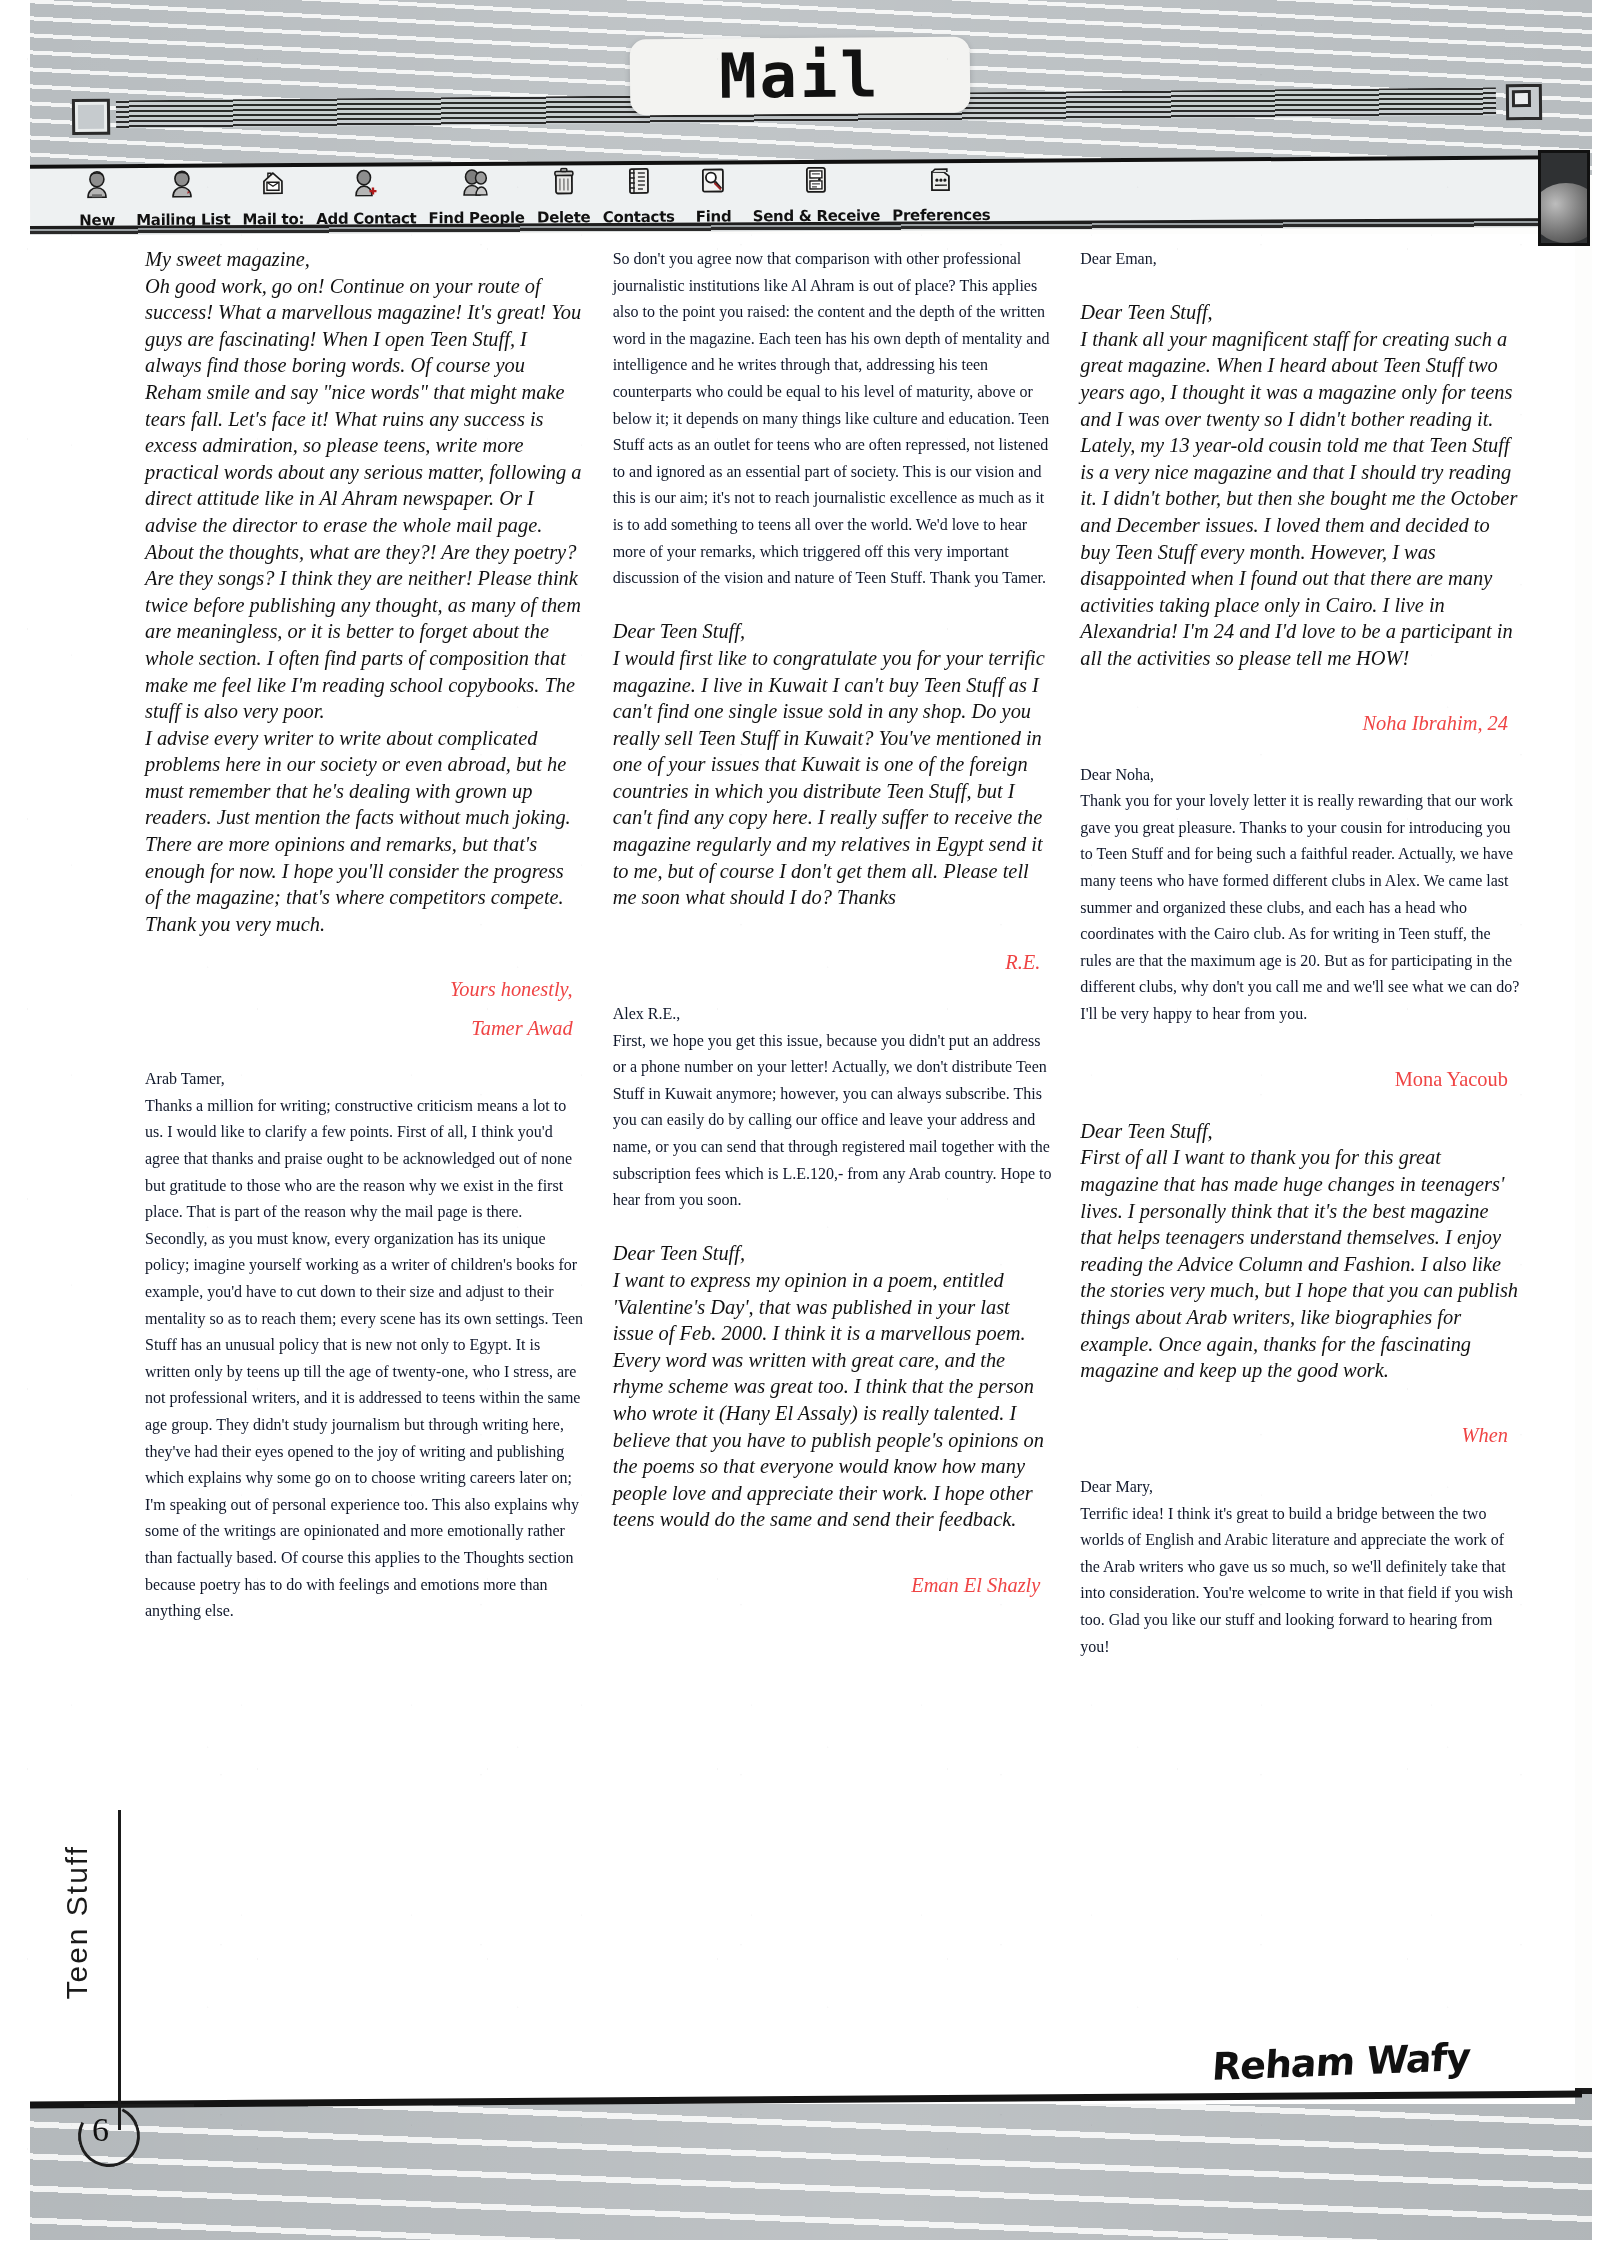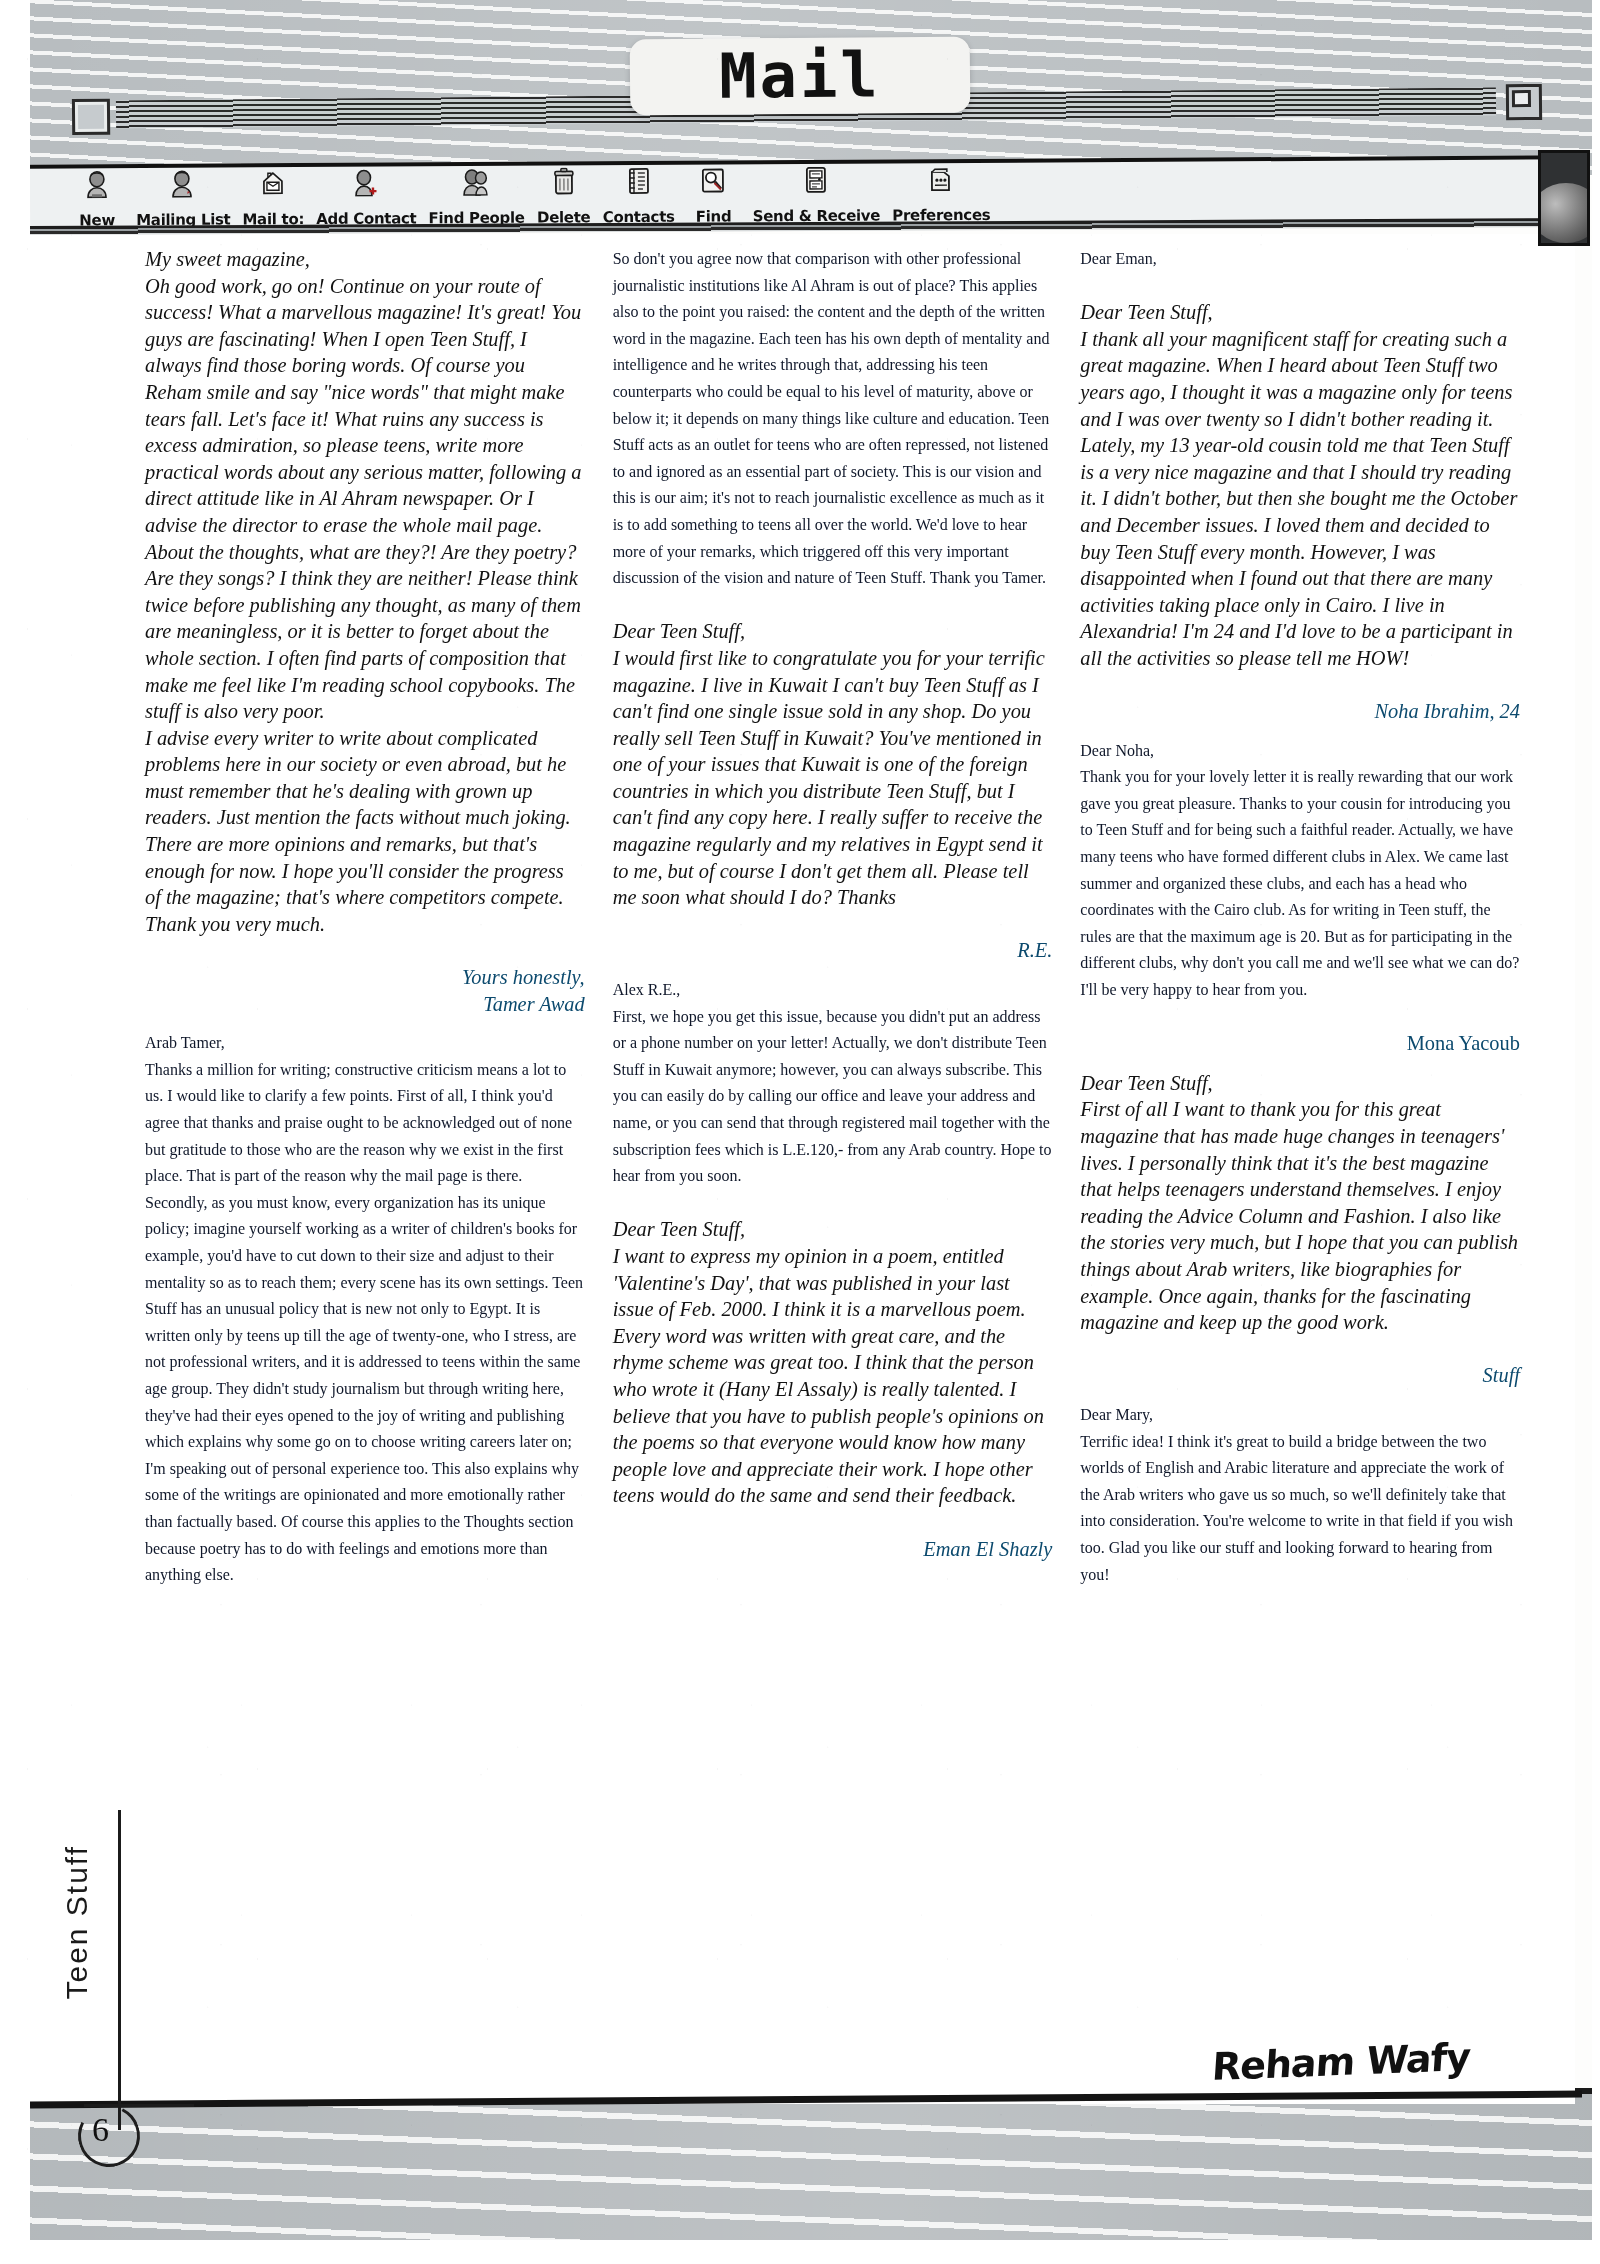--- a/index.html
+++ b/index.html
@@ -160,21 +160,21 @@
     margin:0;
   }
   .rom{
     font-style:normal;
     font-size:16px;line-height:26.6px;
     color:#0f172a;text-align:left;
     margin:0;
   }
   .sig-r{
     text-align:right;font-style:italic;
-    font-size:20.4px;line-height:26.6px;color:#0c4a6e;margin:0;
+    font-size:20.4px;line-height:26.6px;color:#ef4444;margin:12px;
   }
   .sig-r.rom-sig{font-style:normal;}
   .gap{height:26.6px;}
   .gap-sm{height:13px;}
 
   
   .teenstuff{
     position:absolute;left:60px;top:1845px;z-index:20;
     font-family:"Liberation Sans",sans-serif;
     font-size:30px;letter-spacing:2px;color:#1b1b1b;
@@ -404,21 +404,21 @@
           <p class="sig-r">Noha Ibrahim, 24</p>
           <div class="gap-sm"></div>
           <p class="rom">Dear Noha,</p>
           <p class="rom">Thank you for your lovely letter it is really rewarding that our work gave you great pleasure. Thanks to your cousin for introducing you to Teen Stuff and for being such a faithful reader. Actually, we have many teens who have formed different clubs in Alex. We came last summer and organized these clubs, and each has a head who coordinates with the Cairo club. As for writing in Teen stuff, the rules are that the maximum age is 20. But as for participating in the different clubs, why don't you call me and we'll see what we can do? I'll be very happy to hear from you.</p>
           <div class="gap"></div>
           <p class="sig-r rom-sig">Mona Yacoub</p>
           <div class="gap-sm"></div>
           <p class="ital">Dear Teen Stuff,</p>
           <p class="ital">First of all I want to thank you for this great magazine that has made huge changes in teenagers' lives. I personally think that it's the best magazine that helps teenagers understand themselves. I enjoy reading the Advice Column and Fashion. I also like the stories very much, but I hope that you can publish things about Arab writers, like biographies for example. Once again, thanks for the fascinating magazine and keep up the good work.</p>
           <div class="gap"></div>
-          <p class="sig-r">Stuff</p>
+          <p class="sig-r">When</p>
           <div class="gap-sm"></div>
           <p class="rom">Dear Mary,</p>
           <p class="rom">Terrific idea! I think it's great to build a bridge between the two worlds of English and Arabic literature and appreciate the work of the Arab writers who gave us so much, so we'll definitely take that into consideration. You're welcome to write in that field if you wish too. Glad you like our stuff and looking forward to hearing from you!</p>
         </div>
       </div>
   </div>
 
   <div class="content-bottom-rule"></div>
 
   <div class="stripes-bottom"></div>

